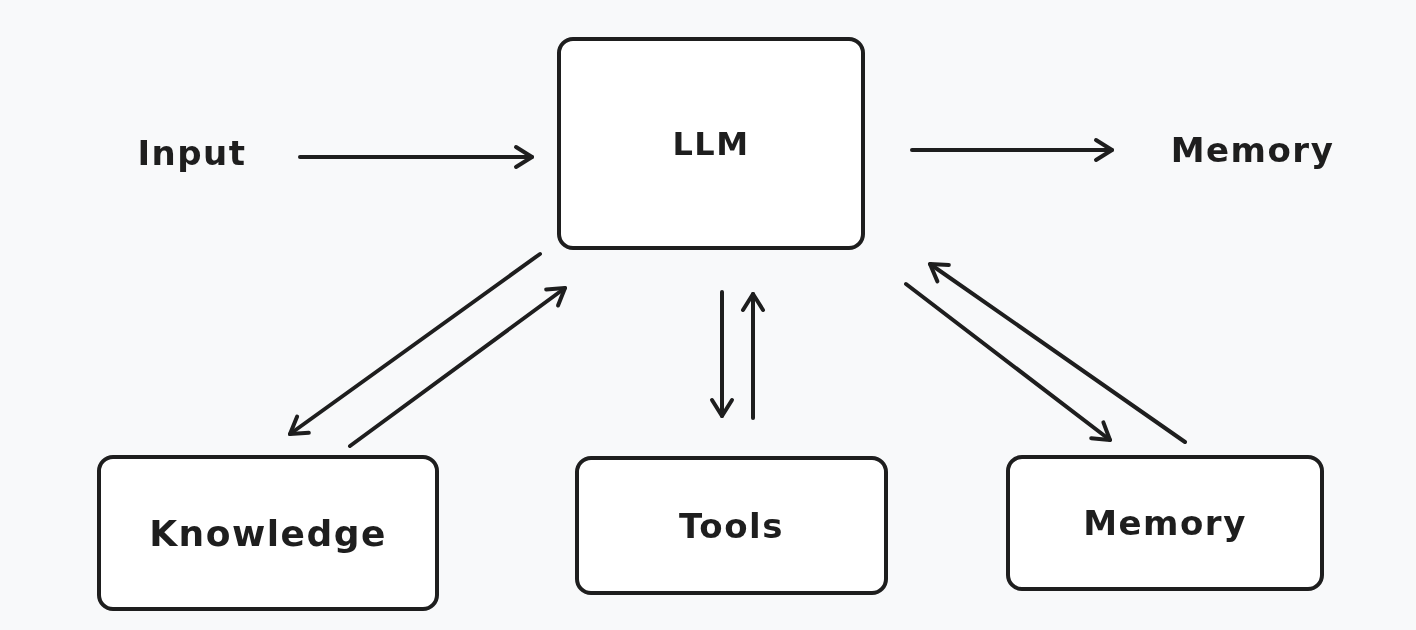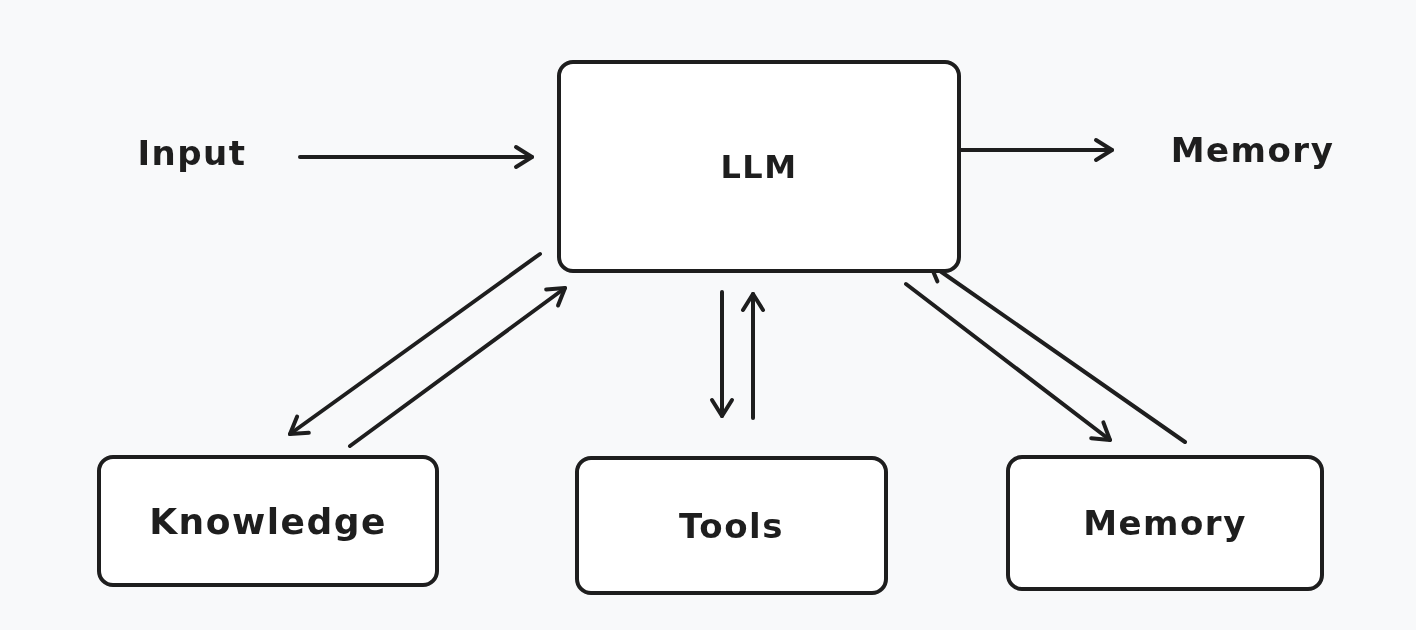--- a/index.html
+++ b/index.html
@@ -34,25 +34,25 @@
     display: flex;
     align-items: center;
     justify-content: center;
     color: #1e1e1e;
     font-weight: 700;
     letter-spacing: 1.5px;
     box-sizing: border-box;
     font-size: 34px;
   }
   .node-llm {
-    left: 557px; top: 60px; width: 404px; height: 213px;
+    left: 557px; top: 37px; width: 308px; height: 213px;
     font-size: 32px;
   }
   .node-knowledge {
-    left: 97px; top: 455px; width: 342px; height: 132px;
+    left: 97px; top: 455px; width: 342px; height: 156px;
     font-size: 36px;
   }
   .node-tools {
     left: 575px; top: 456px; width: 313px; height: 139px;
   }
   .node-memory {
     left: 1006px; top: 455px; width: 318px; height: 136px;
   }
   .free-label {
     position: absolute;

